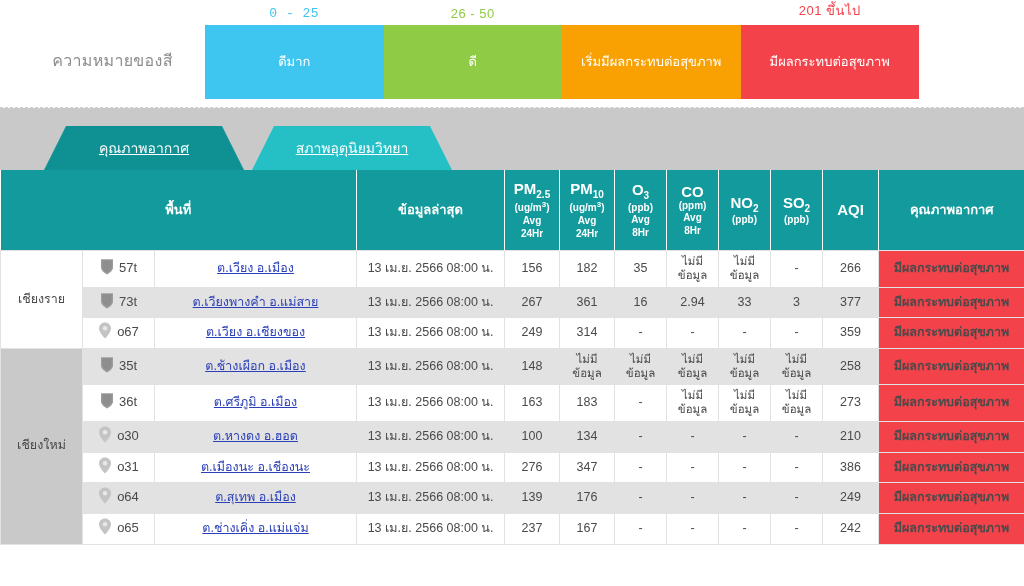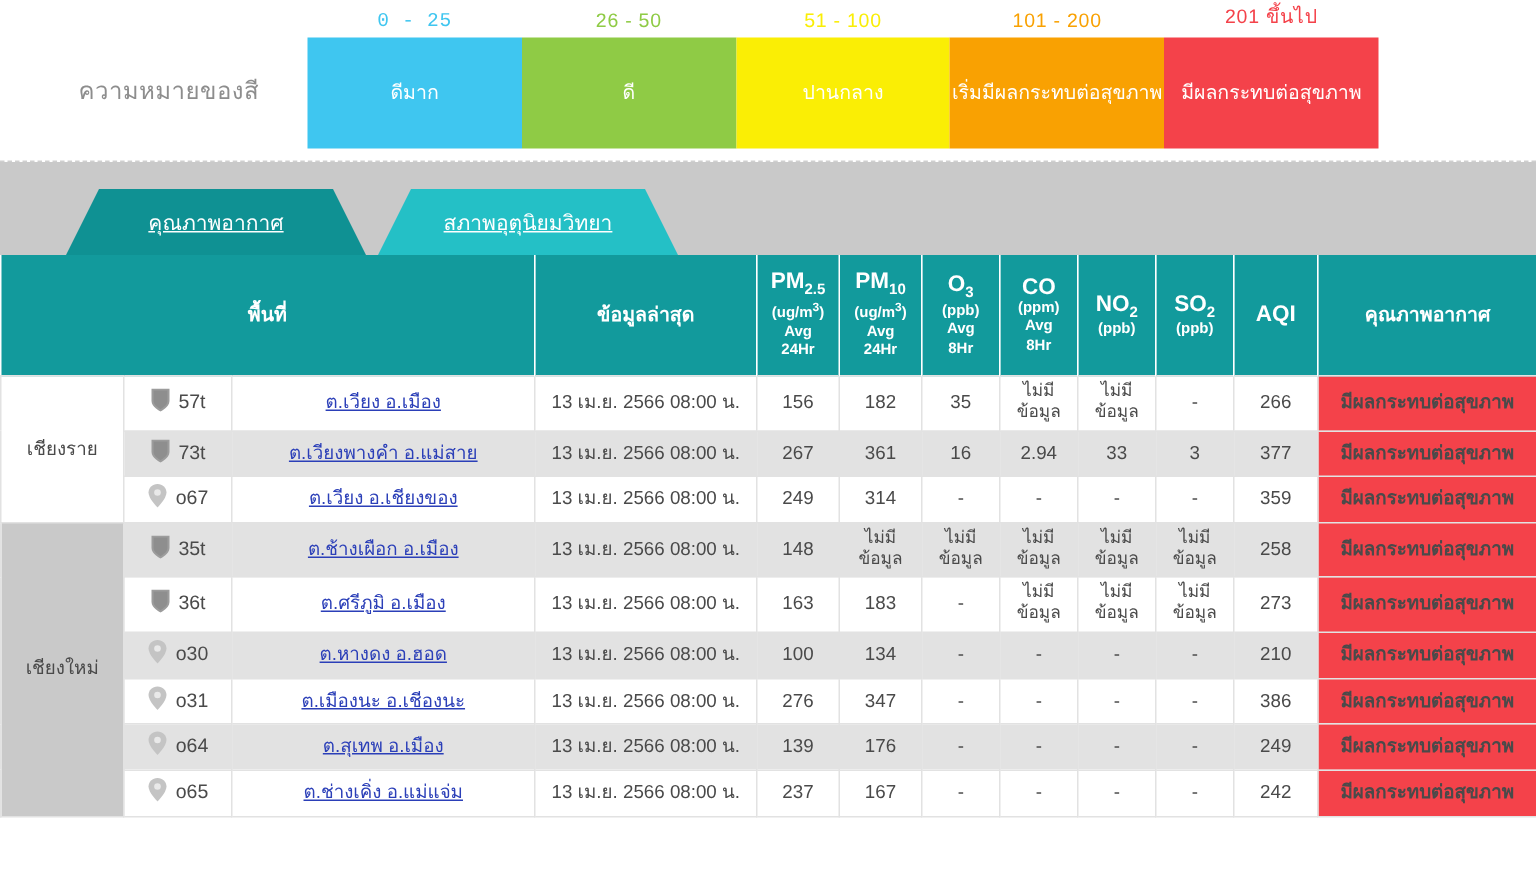--- a/index.html
+++ b/index.html
@@ -193,27 +193,20 @@
             <div>ดีมาก</div>
           </div>
         </div>
         <div class="legend-band">
           <div class="legend-range" style="color: rgb(143, 203, 69);">26 - 50</div>
           <div class="legend-swatch" style="background: rgb(143, 203, 69); color: rgb(255, 255, 255);">
             <div>ดี</div>
           </div>
         </div>
         <div class="legend-band">
-          <div class="legend-range" style="color: rgb(250, 238, 5);">51 - 100</div>
-          <div class="legend-swatch" style="background: rgb(250, 238, 5); color: rgb(255, 255, 255);">
-            <div>ปานกลาง</div>
-          </div>
-        </div>
-        <div class="legend-band">
-          <div class="legend-range" style="color: rgb(249, 161, 2);">101 - 200</div>
           <div class="legend-swatch" style="background: rgb(249, 161, 2); color: rgb(255, 255, 255);">
             <div>เริ่มมีผลกระทบ</div>
             <div>ต่อสุขภาพ</div>
           </div>
         </div>
         <div class="legend-band">
           <div class="legend-range" style="color: rgb(244, 66, 74);">201 ขึ้นไป</div>
           <div class="legend-swatch" style="background: rgb(244, 66, 74); color: rgb(255, 255, 255);">
             <div>มีผลกระทบ</div>
             <div>ต่อสุขภาพ</div>

